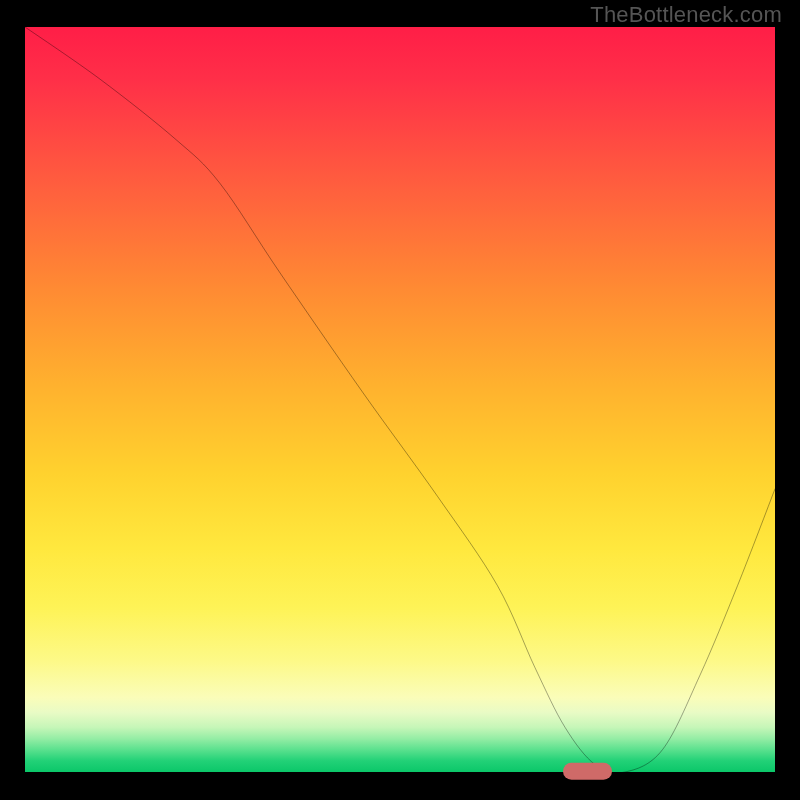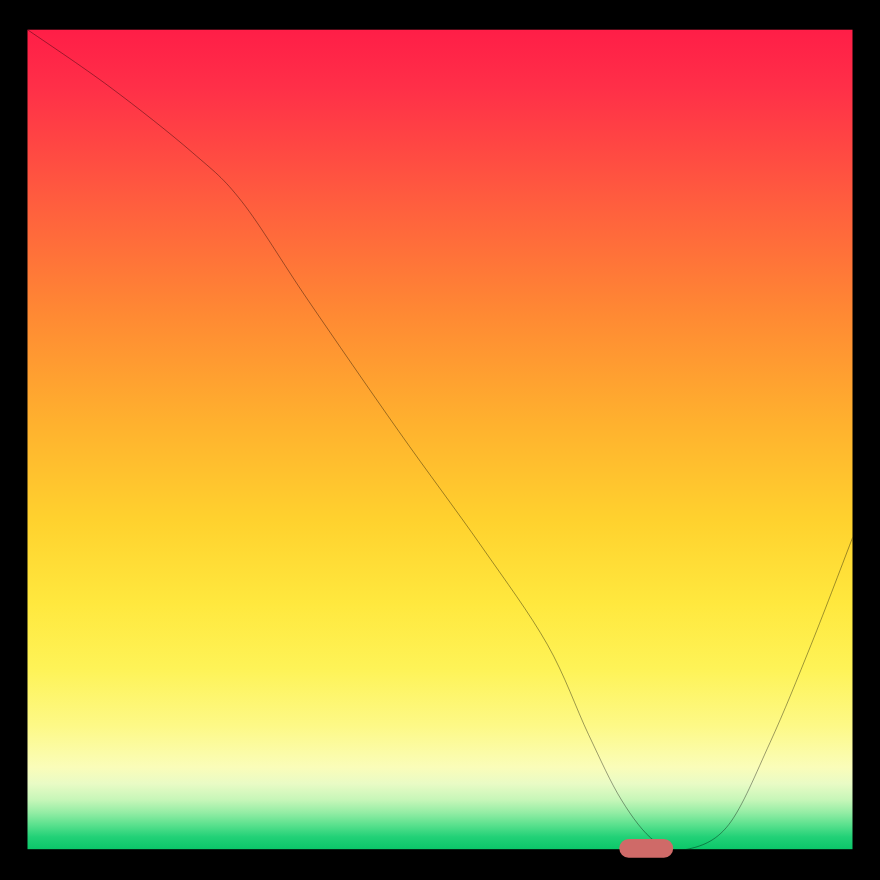--- a/index.html
+++ b/index.html
@@ -73,20 +73,21 @@
   .marker {
     position: absolute;
     border-radius: 9px;
     background: #cf6a68;
   }
 </style>
 </head>
 <body>
 
 <div class="outer">
+  <div class="watermark">TheBottleneck.com</div>
 
   <div class="plot-area">
     <div class="gradient"></div>
 
     <svg class="curve" viewBox="0 0 100 100" preserveAspectRatio="none">
       <path id="curve-path" fill="none" stroke="#000000" stroke-width="0.35" vector-effect="non-scaling-stroke" stroke-linejoin="round" stroke-linecap="round" d="M 0.000 0.000 C 1.667 1.167, 6.667 4.500, 10.000 7.000 C 13.333 9.500, 17.333 12.667, 20.000 15.000 C 22.667 17.333, 23.667 18.000, 26.000 21.000 C 28.333 24.000, 30.833 28.333, 34.000 33.000 C 37.167 37.667, 41.500 44.000, 45.000 49.000 C 48.500 54.000, 52.000 58.667, 55.000 63.000 C 58.000 67.333, 60.833 71.167, 63.000 75.000 C 65.167 78.833, 66.500 82.833, 68.000 86.000 C 69.500 89.167, 70.667 91.833, 72.000 94.000 C 73.333 96.167, 74.667 98.000, 76.000 99.000 C 77.333 100.000, 78.500 100.333, 80.000 100.000 C 81.500 99.667, 83.333 99.167, 85.000 97.000 C 86.667 94.833, 88.333 90.667, 90.000 87.000 C 91.667 83.333, 93.333 79.167, 95.000 75.000 C 96.667 70.833, 99.167 64.167, 100.000 62.000"></path>
     </svg>
 
     <div class="marker" id="marker" style="left: 71.75%; bottom: 0%; width: 6.5%; height: 2.3%; background: rgb(207, 106, 104); transform: translateY(45%);"></div>
   </div>

